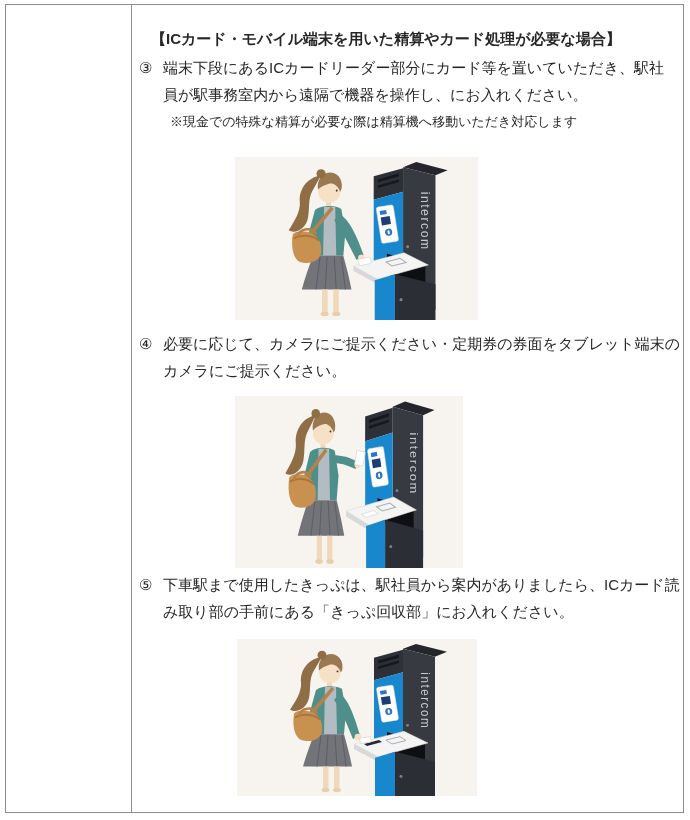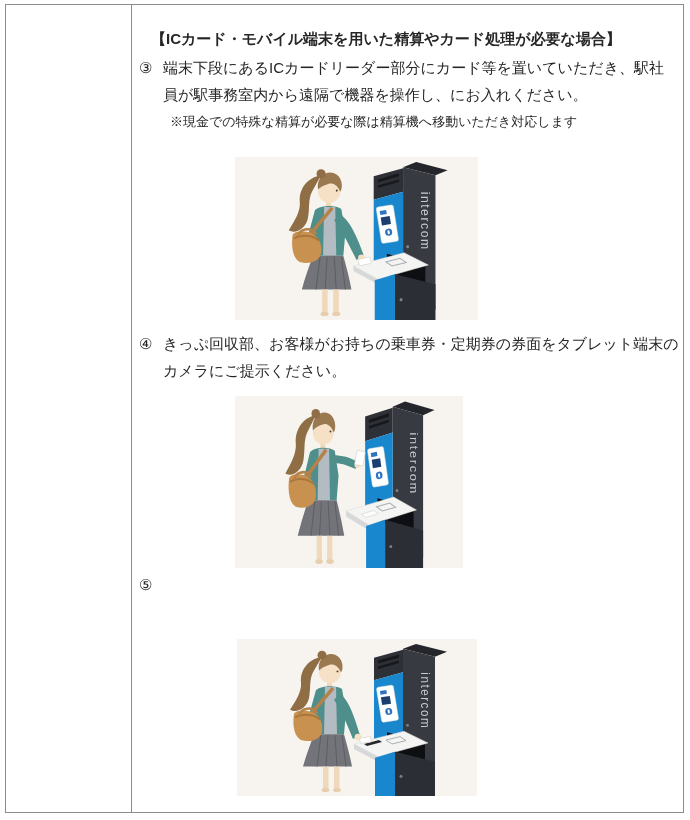--- a/index.html
+++ b/index.html
@@ -85,21 +85,21 @@
       <path d="M103,56 C113,61 121,79 127,96 L120,101 C112,85 105,71 98,62 Z" fill="#4f8f8b"></path>
            <circle cx="125" cy="99" r="3.4" fill="#f6e0c6"></circle>
            <g transform="rotate(-12 129 102)">
             <rect x="122" y="99" width="12" height="6.5" rx="0.8" fill="#ffffff" stroke="#cfcfcc" stroke-width="0.6"></rect>
           </g>
     </g>
   </svg>
     </div>
 
   <div class="marker" style="top:330px">④</div>
-  <div class="step-text" style="top:330px">きっぷ回収部、お客様がお持ちの乗車券・定期券の券面をタブレット端末の
+  <div class="step-text" style="top:330px">必要に応じて、カメラにご提示ください・定期券の券面をタブレット端末の
 カメラにご提示ください。</div>
   <div class="illu" style="left:235px;top:396px;width:228px;height:172px">
       <svg viewBox="0 0 240 160" preserveAspectRatio="none" xmlns="http://www.w3.org/2000/svg">
     <rect width="240" height="160" fill="#f7f4ef"></rect>
     <g>
       <polygon points="166,10 179,5 210,13 198,18" fill="#24262c"></polygon>
       <polygon points="166,10 198,18 198,150 166,143" fill="#383a42"></polygon>
       <text x="184" y="34" transform="rotate(90 184 34)" fill="#c7cad0" font-size="12" letter-spacing="1.5" font-family="Liberation Sans, sans-serif">intercom</text>
       <circle cx="170.5" cy="88" r="1.5" fill="#7d8187"></circle>
       <circle cx="170.5" cy="131" r="1.5" fill="#7d8187"></circle>
@@ -150,20 +150,22 @@
       <path d="M103,55 C113,55 121,57 129,61 L127,68 C118,64 110,62 101,62 Z" fill="#4f8f8b"></path>
            <circle cx="129" cy="64" r="3.2" fill="#f6e0c6"></circle>
            <g transform="rotate(10 131 58)">
             <rect x="127" y="51" width="9" height="13.5" rx="0.8" fill="#ffffff" stroke="#cfcfcc" stroke-width="0.6"></rect>
           </g>
     </g>
   </svg>
     </div>
 
   <div class="marker" style="top:571px">⑤</div>
+  <div class="step-text" style="top:571px">下車駅まで使用したきっぷは、駅社員から案内がありましたら、ICカード読
+み取り部の手前にある「きっぷ回収部」にお入れください。</div>
   <div class="illu" style="left:237px;top:639px;width:240px;height:157px">
       <svg viewBox="0 0 240 160" preserveAspectRatio="none" xmlns="http://www.w3.org/2000/svg">
     <rect width="240" height="160" fill="#f7f4ef"></rect>
     <g>
       <polygon points="166,10 179,5 210,13 198,18" fill="#24262c"></polygon>
       <polygon points="166,10 198,18 198,150 166,143" fill="#383a42"></polygon>
       <text x="184" y="34" transform="rotate(90 184 34)" fill="#c7cad0" font-size="12" letter-spacing="1.5" font-family="Liberation Sans, sans-serif">intercom</text>
       <circle cx="170.5" cy="88" r="1.5" fill="#7d8187"></circle>
       <circle cx="170.5" cy="131" r="1.5" fill="#7d8187"></circle>
     </g>

